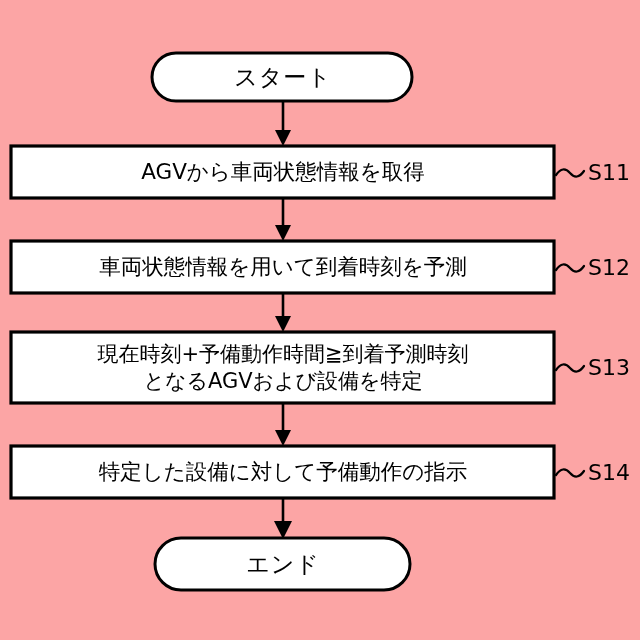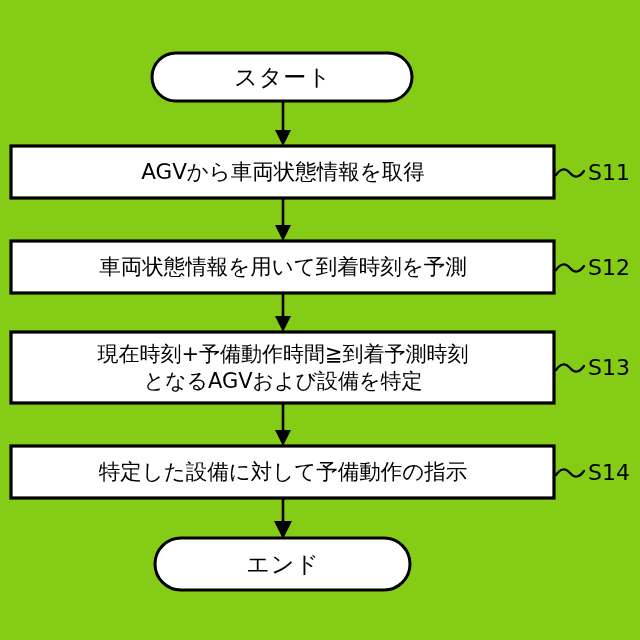--- a/index.html
+++ b/index.html
@@ -7,21 +7,21 @@
     padding: 0;
     background: #ffffff;
   }
   body {
     font-family: "DejaVu Sans", "Liberation Sans", sans-serif;
   }
   #canvas {
     position: relative;
     width: 640px;
     height: 640px;
-    background: #84cc16;
+    background: #fca5a5;
     overflow: hidden;
   }
   svg.flow {
     position: absolute;
     top: 0;
     left: 0;
     width: 640px;
     height: 640px;
   }
   .shape-stroke {

